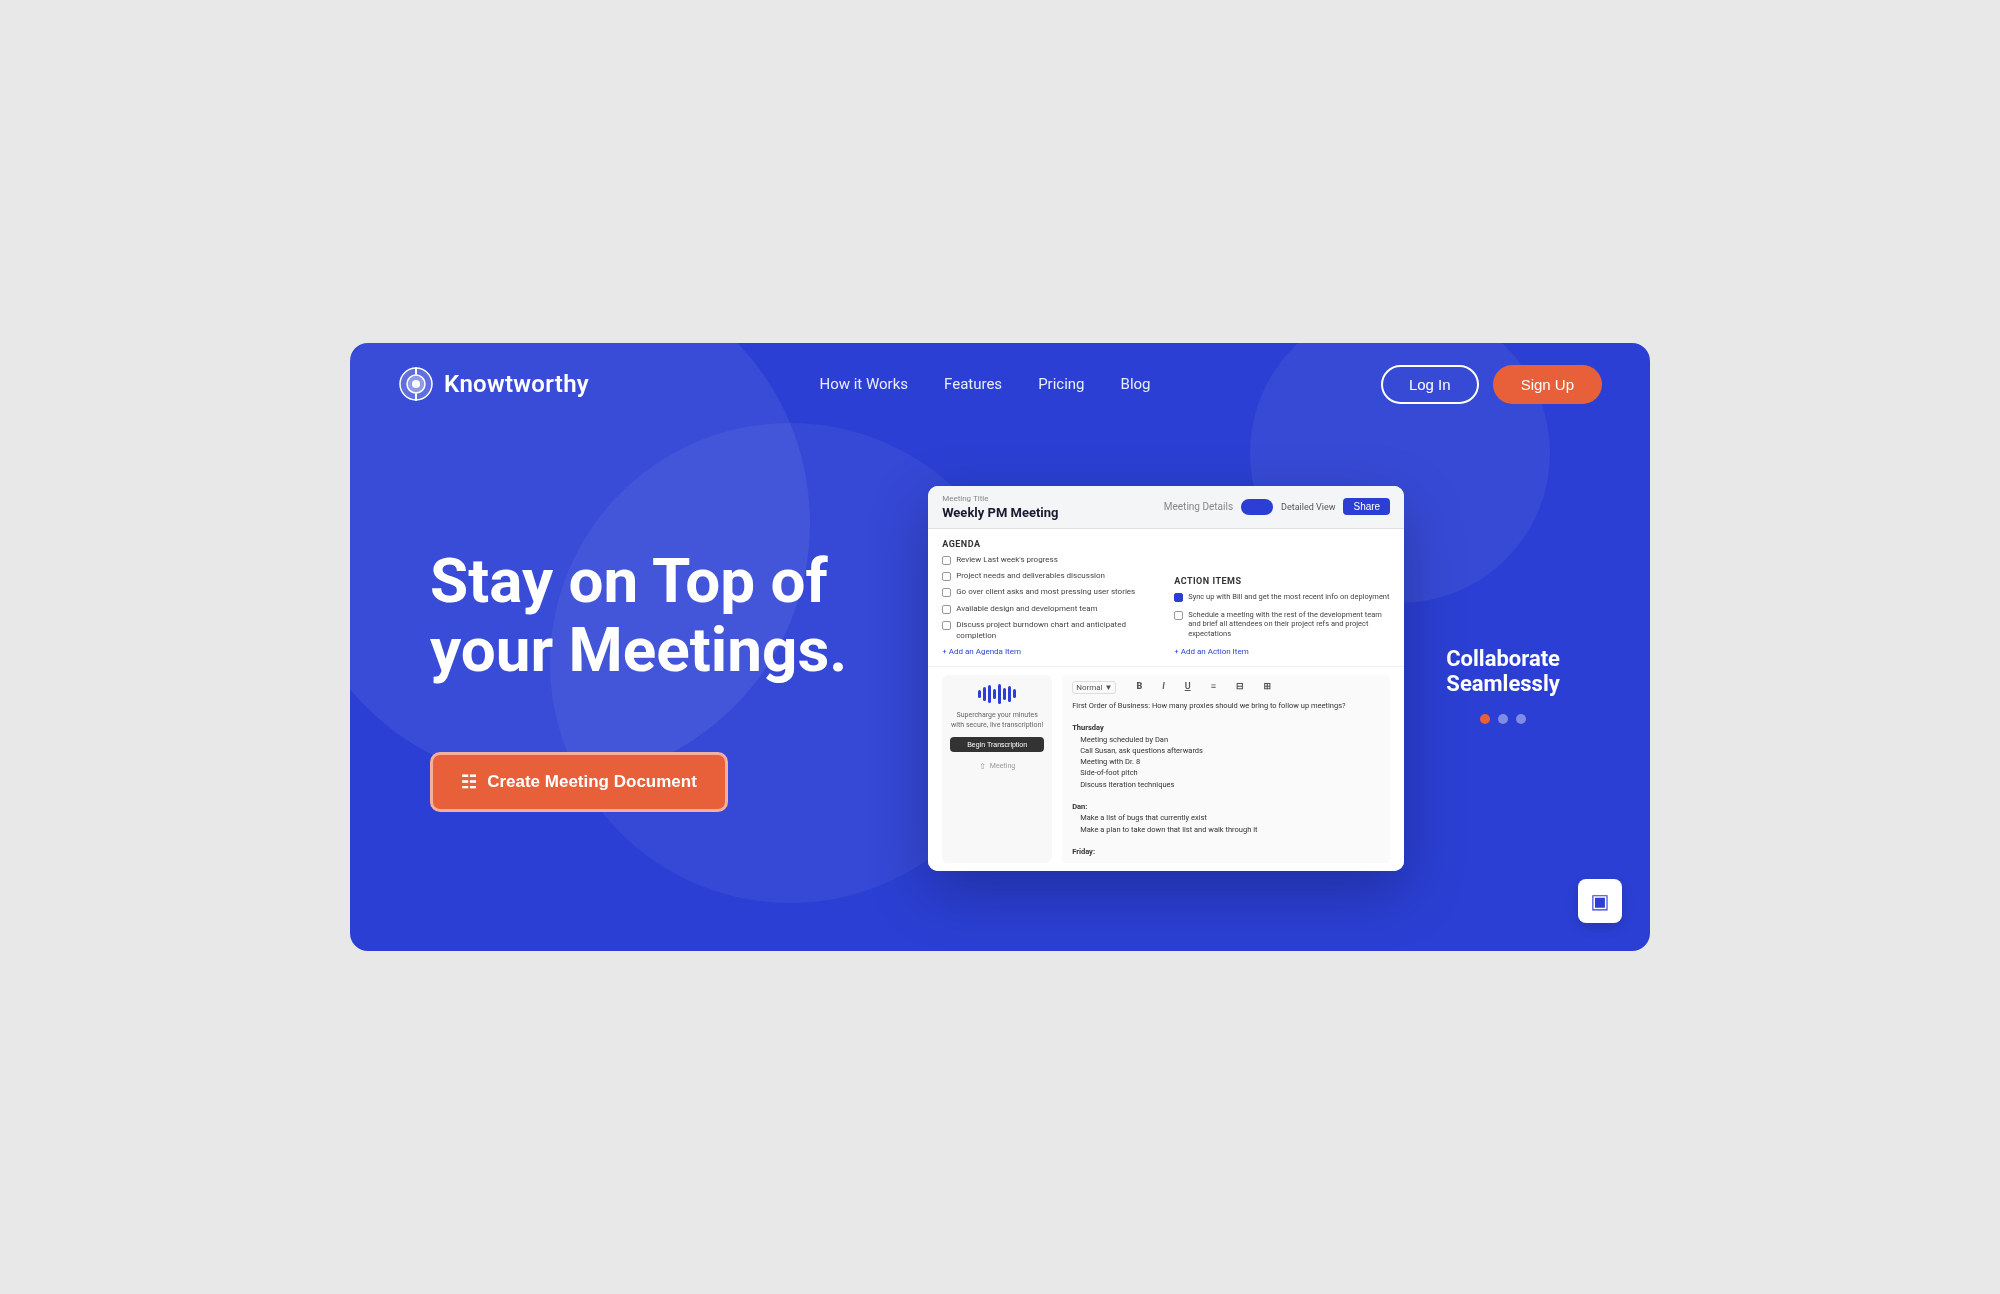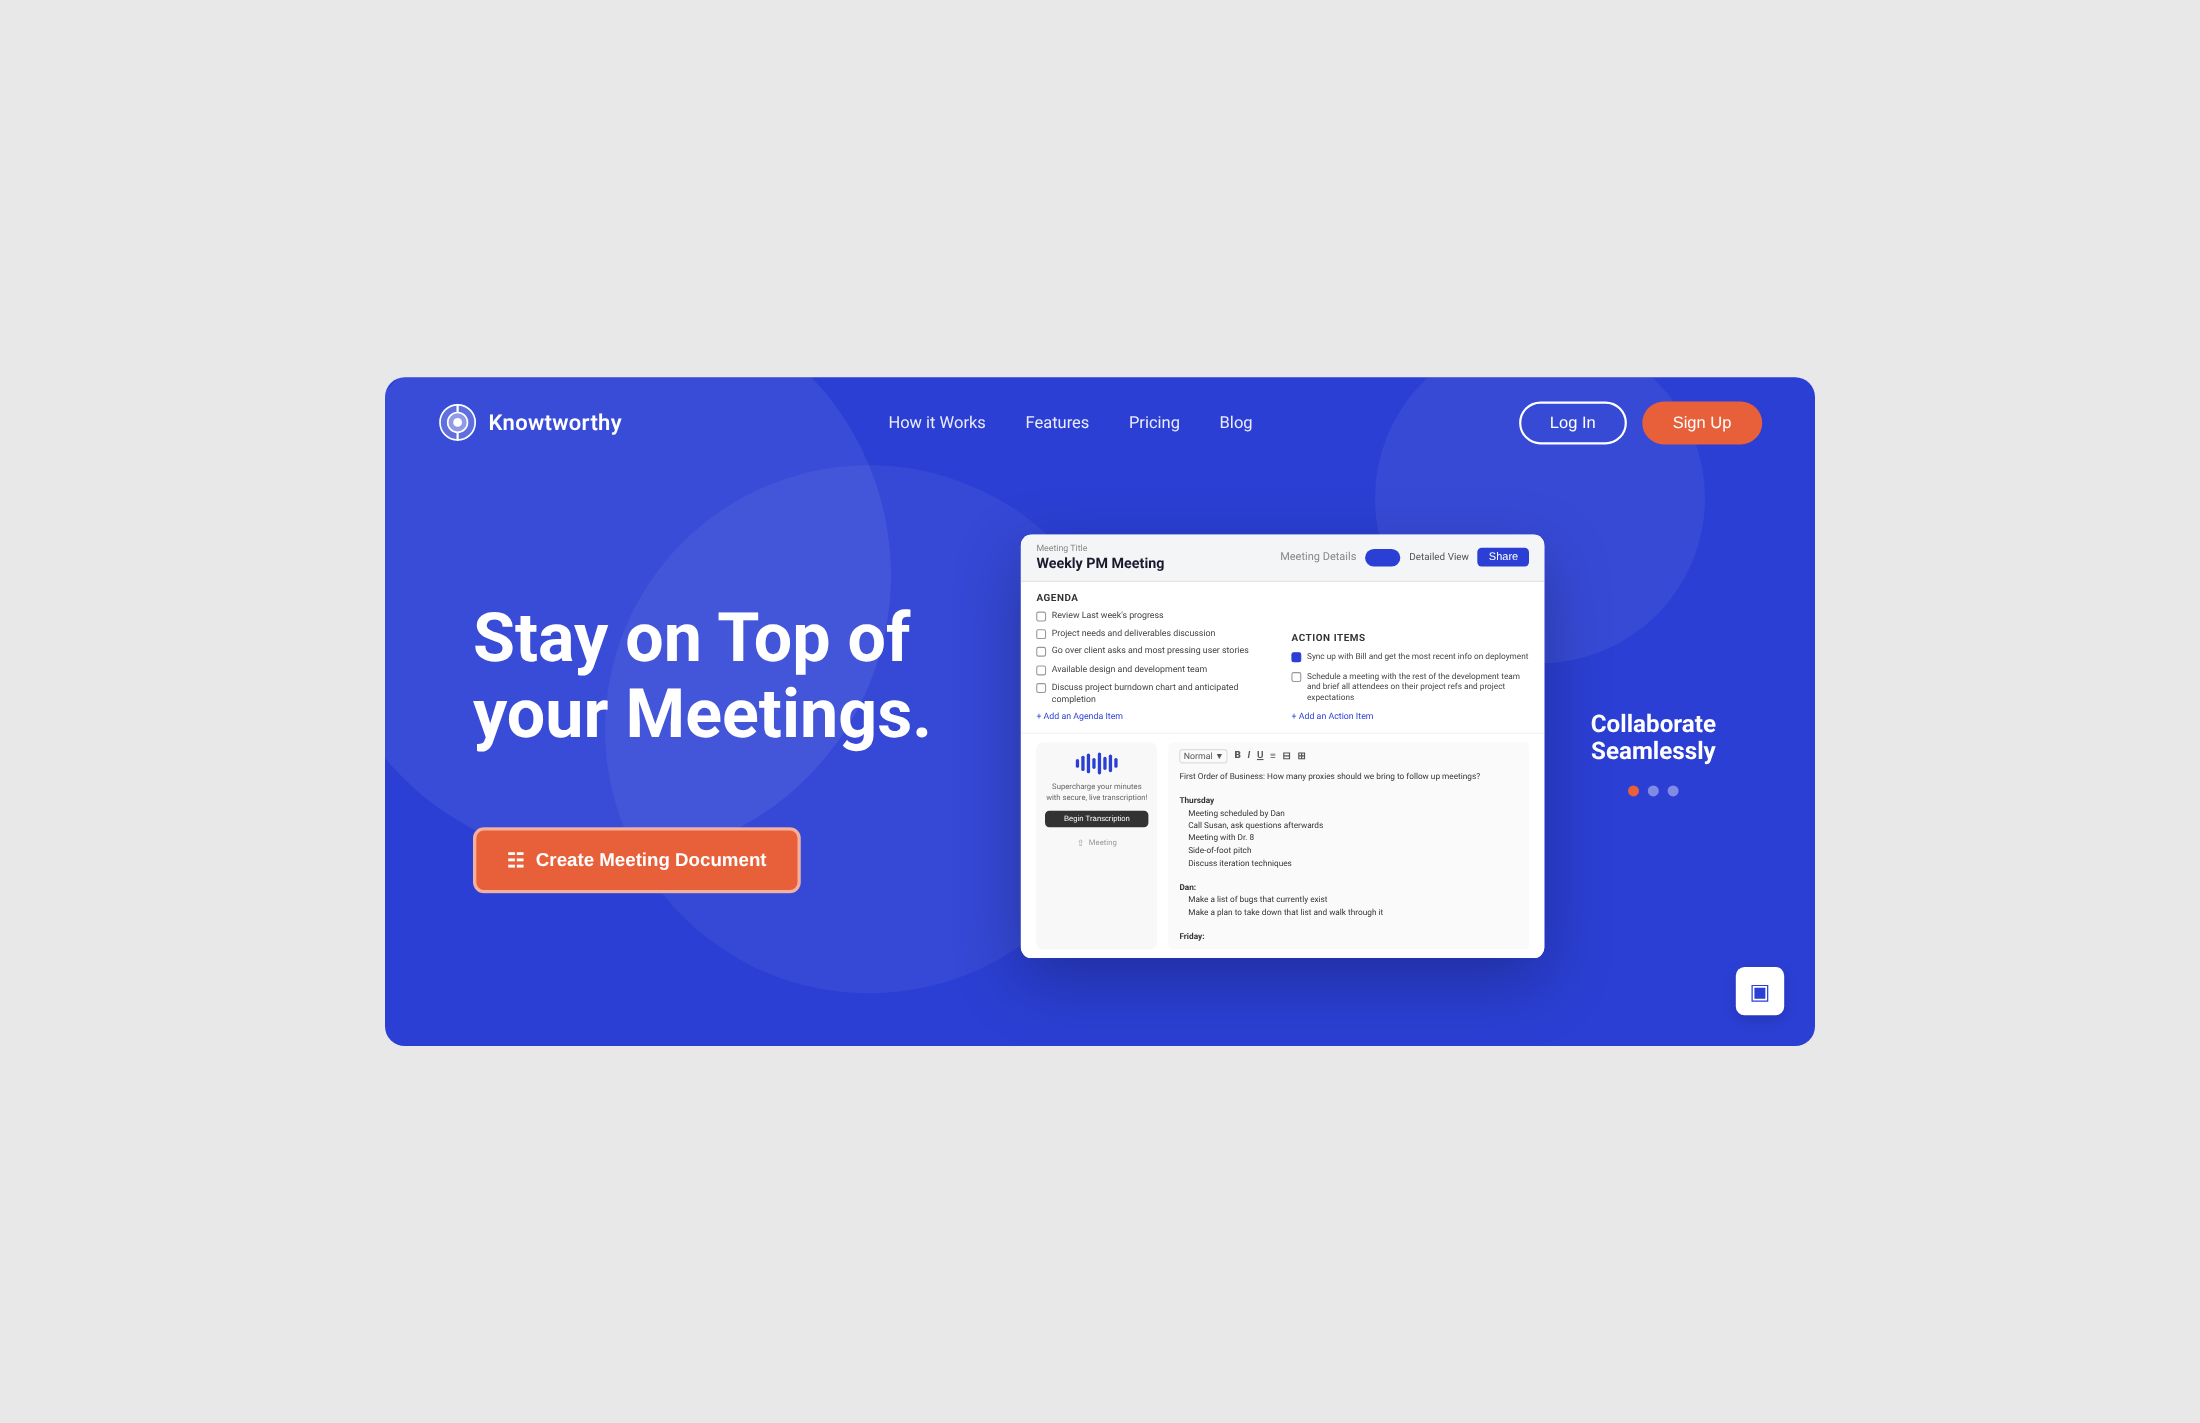--- a/index.html
+++ b/index.html
@@ -63,21 +63,21 @@
       display: flex;
       align-items: center;
       gap: 10px;
     }
     .logo-icon {
       width: 36px;
       height: 36px;
     }
     .logo-text {
       color: #ffffff;
-      font-size: 20px;
+      font-size: 24px;
       font-weight: 600;
       letter-spacing: 0.3px;
     }
     .nav-links {
       display: flex;
       align-items: center;
       gap: 36px;
     }
     .nav-link {
       color: #ffffff;
@@ -350,22 +350,22 @@
 
     
     .mockup-notes-panel {
       flex: 1;
       background: #fafafa;
       border-radius: 4px;
       padding: 6px 10px;
     }
     .mockup-toolbar {
       display: flex;
-      align-items: center;
-      gap: 6px;
+      align-items: flex-start;
+      gap: 20px;
       margin-bottom: 6px;
     }
     .mockup-toolbar-btn {
       font-size: 9px;
       color: #555;
       cursor: pointer;
       font-weight: 600;
     }
     .mockup-toolbar-select {
       font-size: 8px;

